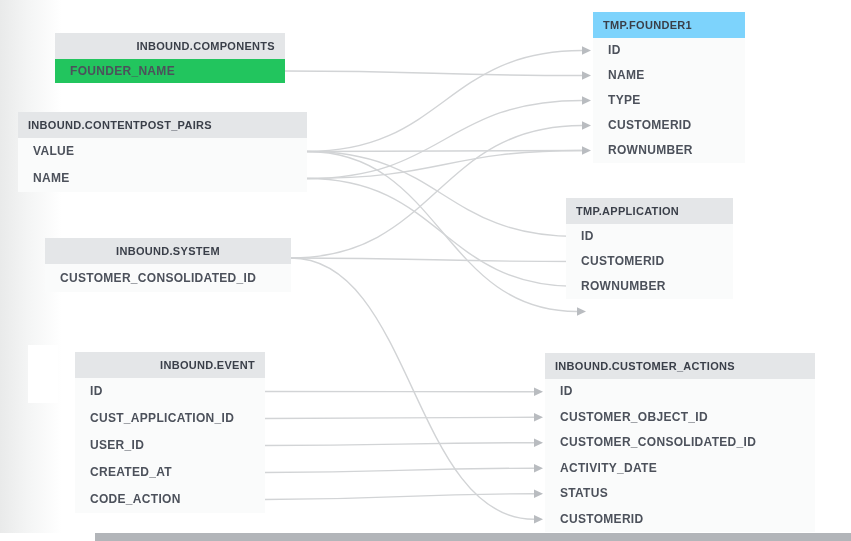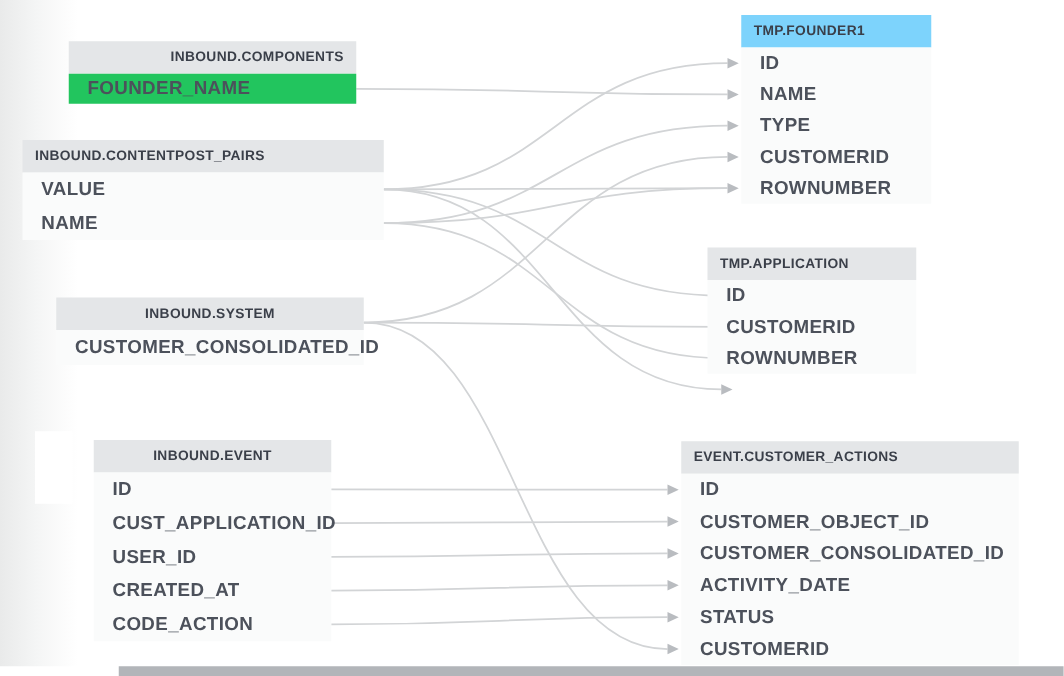--- a/index.html
+++ b/index.html
@@ -16,21 +16,21 @@
   #edge-layer{position:absolute;left:0;top:0;width:851px;height:541px;}
   #tables-layer{position:absolute;left:0;top:0;width:851px;height:541px;}
   .table{position:absolute;}
   .thead{
     height:26px;line-height:26px;font-size:11px;font-weight:700;
     letter-spacing:.3px;padding:0 10px;white-space:nowrap;
     overflow:hidden;text-overflow:clip;
   }
   .tbody{}
   .trow{
-    font-size:15px;font-weight:700;letter-spacing:.3px;
+    font-size:12px;font-weight:700;letter-spacing:.3px;
     padding:0 10px 0 15px;white-space:nowrap;
   }
   .hscrollbar{
     position:absolute;left:95px;right:0;bottom:0;height:8px;
     background:#b2b5b9;
   }
 </style>
 </head>
 <body>
 
@@ -84,21 +84,21 @@
           <div class="trow" style="height: 27px; line-height: 27px; color: rgb(76, 81, 91);">NAME</div>
         </div>
       </div>
       <div class="table" style="left: 45px; top: 218px; width: 246px;">
         <div class="thead" style="background: rgb(228, 230, 232); color: rgb(58, 63, 73); text-align: center; margin-top: 20px;">INBOUND.SYSTEM</div>
         <div class="tbody" style="background: rgb(250, 251, 251);">
           <div class="trow" style="height: 28px; line-height: 28px; color: rgb(76, 81, 91);">CUSTOMER_CONSOLIDATED_ID</div>
         </div>
       </div>
       <div class="table" style="left: 75px; top: 352px; width: 190px;">
-        <div class="thead" style="background: rgb(228, 230, 232); color: rgb(58, 63, 73); text-align: center;">INBOUND.EVENT</div>
+        <div class="thead" style="background: rgb(228, 230, 232); color: rgb(58, 63, 73); text-align: right;">INBOUND.EVENT</div>
         <div class="tbody" style="background: rgb(250, 251, 251);">
           <div class="trow" style="height: 27px; line-height: 27px; color: rgb(76, 81, 91);">ID</div>
           <div class="trow" style="height: 27px; line-height: 27px; color: rgb(76, 81, 91);">CUST_APPLICATION_ID</div>
           <div class="trow" style="height: 27px; line-height: 27px; color: rgb(76, 81, 91);">USER_ID</div>
           <div class="trow" style="height: 27px; line-height: 27px; color: rgb(76, 81, 91);">CREATED_AT</div>
           <div class="trow" style="height: 27px; line-height: 27px; color: rgb(76, 81, 91);">CODE_ACTION</div>
         </div>
       </div>
       <div class="table" style="left: 593px; top: 12px; width: 152px;">
         <div class="thead" style="background: #7dd3fc; color: rgb(58, 63, 73); text-align: left;">TMP.FOUNDER1</div>
@@ -112,21 +112,21 @@
       </div>
       <div class="table" style="left: 566px; top: 198px; width: 167px;">
         <div class="thead" style="background: rgb(228, 230, 232); color: rgb(58, 63, 73); text-align: left;">TMP.APPLICATION</div>
         <div class="tbody" style="background: rgb(250, 251, 251);">
           <div class="trow" style="height: 25px; line-height: 25px; color: rgb(76, 81, 91);">ID</div>
           <div class="trow" style="height: 25px; line-height: 25px; color: rgb(76, 81, 91);">CUSTOMERID</div>
           <div class="trow" style="height: 25px; line-height: 25px; color: rgb(76, 81, 91);">ROWNUMBER</div>
         </div>
       </div>
       <div class="table" style="left: 545px; top: 353px; width: 270px;">
-        <div class="thead" style="background: rgb(228, 230, 232); color: rgb(58, 63, 73); text-align: left;">EVENT.CUSTOMER_ACTIONS</div>
+        <div class="thead" style="background: rgb(228, 230, 232); color: rgb(58, 63, 73); text-align: left;">INBOUND.CUSTOMER_ACTIONS</div>
         <div class="tbody" style="background: rgb(250, 251, 251);">
           <div class="trow" style="height: 25.5px; line-height: 25.5px; color: rgb(76, 81, 91);">ID</div>
           <div class="trow" style="height: 25.5px; line-height: 25.5px; color: rgb(76, 81, 91);">CUSTOMER_OBJECT_ID</div>
           <div class="trow" style="height: 25.5px; line-height: 25.5px; color: rgb(76, 81, 91);">CUSTOMER_CONSOLIDATED_ID</div>
           <div class="trow" style="height: 25.5px; line-height: 25.5px; color: rgb(76, 81, 91);">ACTIVITY_DATE</div>
           <div class="trow" style="height: 25.5px; line-height: 25.5px; color: rgb(76, 81, 91);">STATUS</div>
           <div class="trow" style="height: 25.5px; line-height: 25.5px; color: rgb(76, 81, 91);">CUSTOMERID</div>
         </div>
       </div>
     </div>

